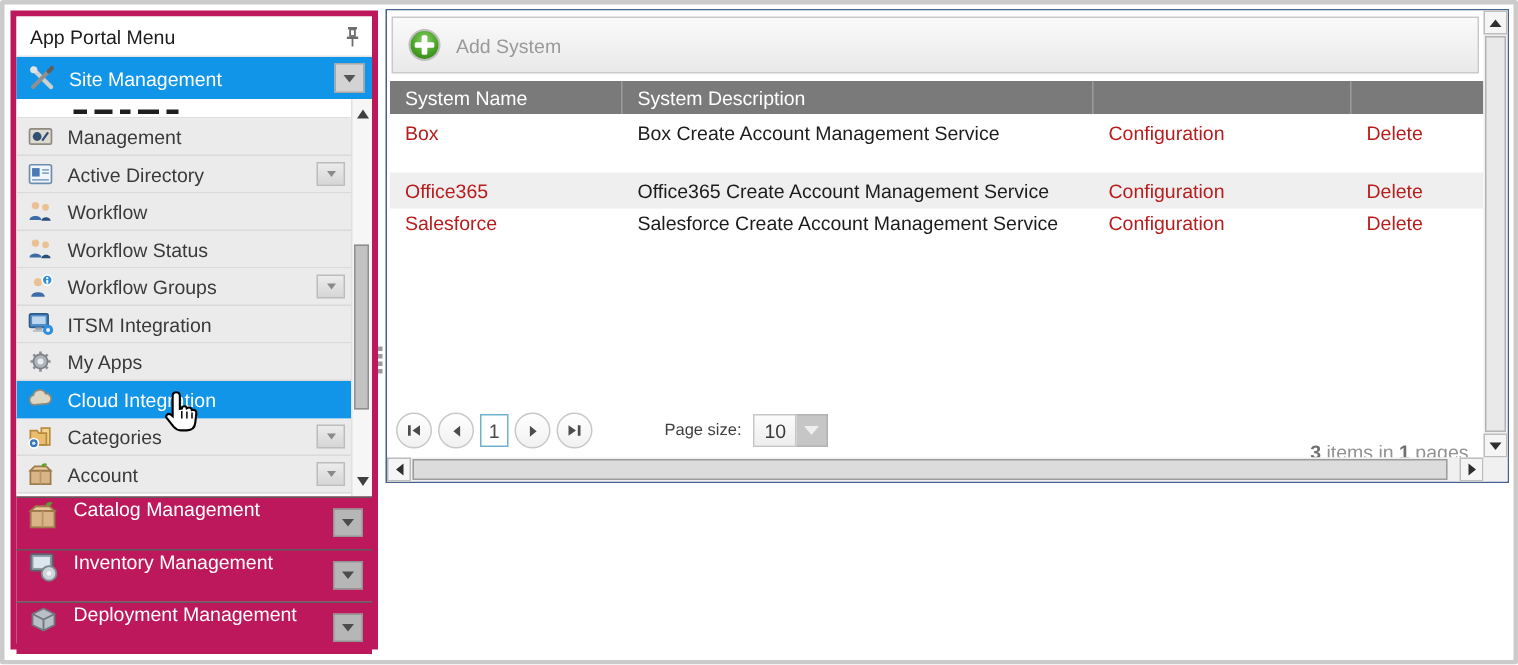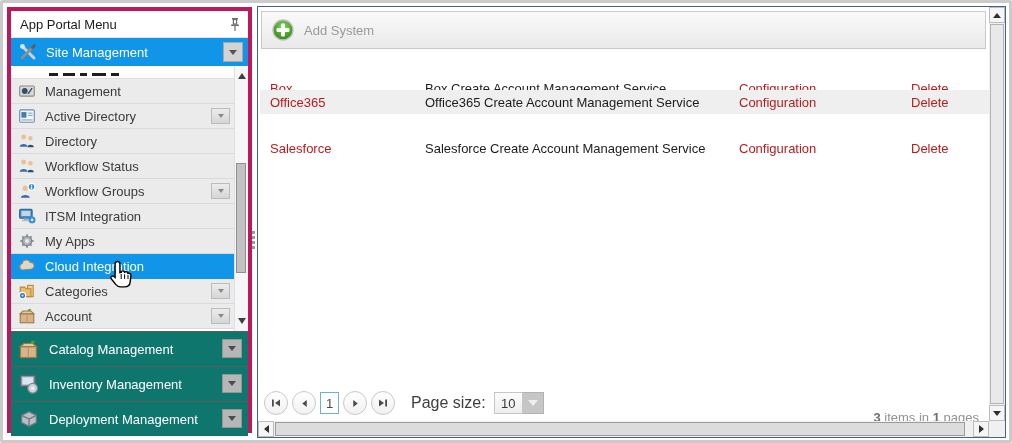--- a/index.html
+++ b/index.html
@@ -35,29 +35,29 @@
   .nav-item .ic{width:18px;height:18px;margin:0 9px 0 7px;flex:0 0 auto;}
   .nav-item.selected{background:#1095e8;color:#fff;border-bottom-color:#1095e8;}
   .side-scroll{position:absolute;right:0;top:0;width:14px;height:265px;background:#f6f6f6;
                border-left:1px solid #e0e0e0;}
   .tri-up{position:absolute;left:3px;top:7px;width:0;height:0;border-left:4px solid transparent;
           border-right:4px solid transparent;border-bottom:6px solid #3f3f3f;}
   .tri-dn{position:absolute;left:3px;bottom:7px;width:0;height:0;border-left:4px solid transparent;
           border-right:4px solid transparent;border-top:6px solid #3f3f3f;}
   .side-thumb{position:absolute;left:1px;top:97px;width:10px;height:110px;background:#c2c2c2;
               border:1px solid #8f8f8f;}
-  .sec-gray{position:relative;height:35px;background:#0f766e;color:#fff;display:flex;
-            align-items:center;font-size:13px;border-top:1px solid #5c5c5c;}
+  .sec-gray{position:relative;height:35px;background:#be185d;color:#fff;display:flex;
+            font-size:13px;border-top:1px solid #5c5c5c;}
   .sec-gray .sec-icon{margin:0 9px 0 7px;}
   
   .splitter{position:absolute;left:249px;top:228px;width:4px;height:18px;display:flex;
             flex-direction:column;gap:2px;}
   .splitter i{width:3px;height:3px;background:#9a9a9a;display:block;}
   
-  .main{position:absolute;left:254px;top:3px;width:749px;height:432px;background:#fff;
+  .main{position:absolute;left:254px;top:3px;width:749px;height:316px;background:#fff;
         border:1px solid #44628c;}
   .client{position:absolute;left:0;top:0;right:16px;bottom:16px;background:#fff;overflow:hidden;}
   .toolbar{position:absolute;left:3px;top:4px;right:3px;height:38px;
            background:linear-gradient(#fafafa,#e9e9e9);border:1px solid #c9c9c9;
            display:flex;align-items:center;padding-left:10px;}
   .add-btn{display:flex;align-items:center;gap:10px;font-size:13px;color:#9a9a9a;cursor:default;}
   .grid-header{position:absolute;left:2px;top:47px;right:0;height:22px;background:#7a7a7a;
                display:flex;color:#fff;font-size:13px;}
   .gh-cell{display:flex;align-items:center;padding-left:10px;border-right:1px solid #9b9b9b;height:100%;}
   .c1{width:155px;} .c2{width:314px;} .c3{width:172px;} .c4{flex:1;border-right:none;}
@@ -65,21 +65,21 @@
   .grid-row.alt{background:#efefef;}
   .cell{padding-left:10px;display:flex;align-items:center;height:100%;}
   .lnk{color:#b91c1c;cursor:pointer;}
   .desc{color:#1c1c1c;}
   .pager{position:absolute;left:6px;right:4px;bottom:2px;height:32px;display:flex;align-items:center;}
   .pg-btn{width:24px;height:24px;border-radius:50%;border:1px solid #c8c8c8;
           background:linear-gradient(#fff,#f1f1f1);display:flex;align-items:center;
           justify-content:center;margin-right:4px;}
   .pg-num{width:19px;height:22px;border:1px solid #6fb1cf;background:#fff;color:#4a4a4a;
           font-size:13px;display:flex;align-items:center;justify-content:center;margin-right:4px;}
-  .ps-label{margin-left:12px;margin-right:8px;font-size:16px;color:#3f3f3f;}
+  .ps-label{margin-left:44px;margin-right:8px;font-size:11px;color:#3f3f3f;}
   .ps-box{width:29px;height:22px;background:linear-gradient(#fcfcfc,#ededed);border:1px solid #c6c6c6;
           font-size:13px;color:#3a3a3a;display:flex;align-items:center;justify-content:center;}
   .ps-arrow{width:21px;height:22px;background:#c6c6c6;border:1px solid #b2b2b2;border-left:none;
             display:flex;align-items:center;justify-content:center;}
   .ps-arrow .tri{width:0;height:0;border-left:5px solid transparent;border-right:5px solid transparent;
                  border-top:6px solid #efefef;}
   .summary{position:absolute;right:6px;font-size:13px;color:#929292;margin-top:28px;}
   .summary b{color:#6f6f6f;}
   
   .vscroll{position:absolute;right:0;top:0;width:16px;bottom:16px;background:#f0f0f0;}
@@ -161,21 +161,21 @@
             </span>
         </div>
 
         <div class="nav-item">
           <svg class="ic" viewBox="0 0 16 16">
             <circle cx="5" cy="4.5" r="2.2" fill="#eac193"></circle>
             <path d="M1.5 13 c0-3.2 7-3.2 7 0 z" fill="#3d6da8"></path>
             <circle cx="11" cy="5.5" r="2" fill="#eac193"></circle>
             <path d="M8.5 13.5 c0-2.8 5.5-2.8 5.5 0 z" fill="#274f7c"></path>
           </svg>
-          <span>Directory</span>
+          <span>Workflow</span>
         </div>
 
         <div class="nav-item">
           <svg class="ic" viewBox="0 0 16 16">
             <circle cx="5" cy="4.5" r="2.2" fill="#eac193"></circle>
             <path d="M1.5 13 c0-3.2 7-3.2 7 0 z" fill="#3d6da8"></path>
             <circle cx="11" cy="5.5" r="2" fill="#eac193"></circle>
             <path d="M8.5 13.5 c0-2.8 5.5-2.8 5.5 0 z" fill="#274f7c"></path>
           </svg>
           <span>Workflow Status</span>
@@ -322,37 +322,43 @@
               </radialGradient>
             </defs>
             <circle cx="11" cy="11" r="10" fill="url(#gg)" stroke="#bfbfbf" stroke-width="1.4"></circle>
             <rect x="9.1" y="4.5" width="3.8" height="13" rx="1" fill="#fff"></rect>
             <rect x="4.5" y="9.1" width="13" height="3.8" rx="1" fill="#fff"></rect>
           </svg>
           <span>Add System</span>
         </div>
       </div>
 
+      <div class="grid-header">
+        <div class="gh-cell c1">System Name</div>
+        <div class="gh-cell c2">System Description</div>
+        <div class="gh-cell c3"></div>
+        <div class="gh-cell c4"></div>
+      </div>
 
       <div class="grid-row" style="top:69px;">
         <div class="cell c1">
             <span class="lnk">Box</span>
           </div>
         <div class="cell c2">
             <span class="desc">Box Create Account Management Service</span>
           </div>
         <div class="cell c3">
             <span class="lnk">Configuration</span>
           </div>
         <div class="cell c4">
             <span class="lnk">Delete</span>
           </div>
       </div>
 
-      <div class="grid-row alt" style="top:83px;">
+      <div class="grid-row alt" style="top:108px;">
         <div class="cell c1">
             <span class="lnk">Office365</span>
           </div>
         <div class="cell c2">
             <span class="desc">Office365 Create Account Management Service</span>
           </div>
         <div class="cell c3">
             <span class="lnk">Configuration</span>
           </div>
         <div class="cell c4">

